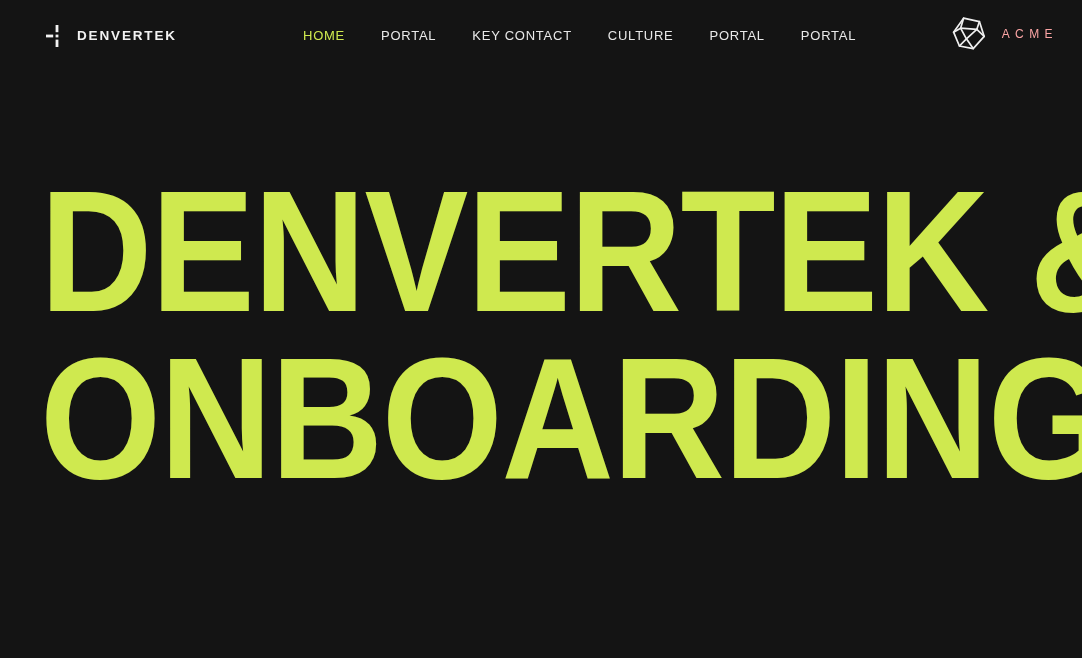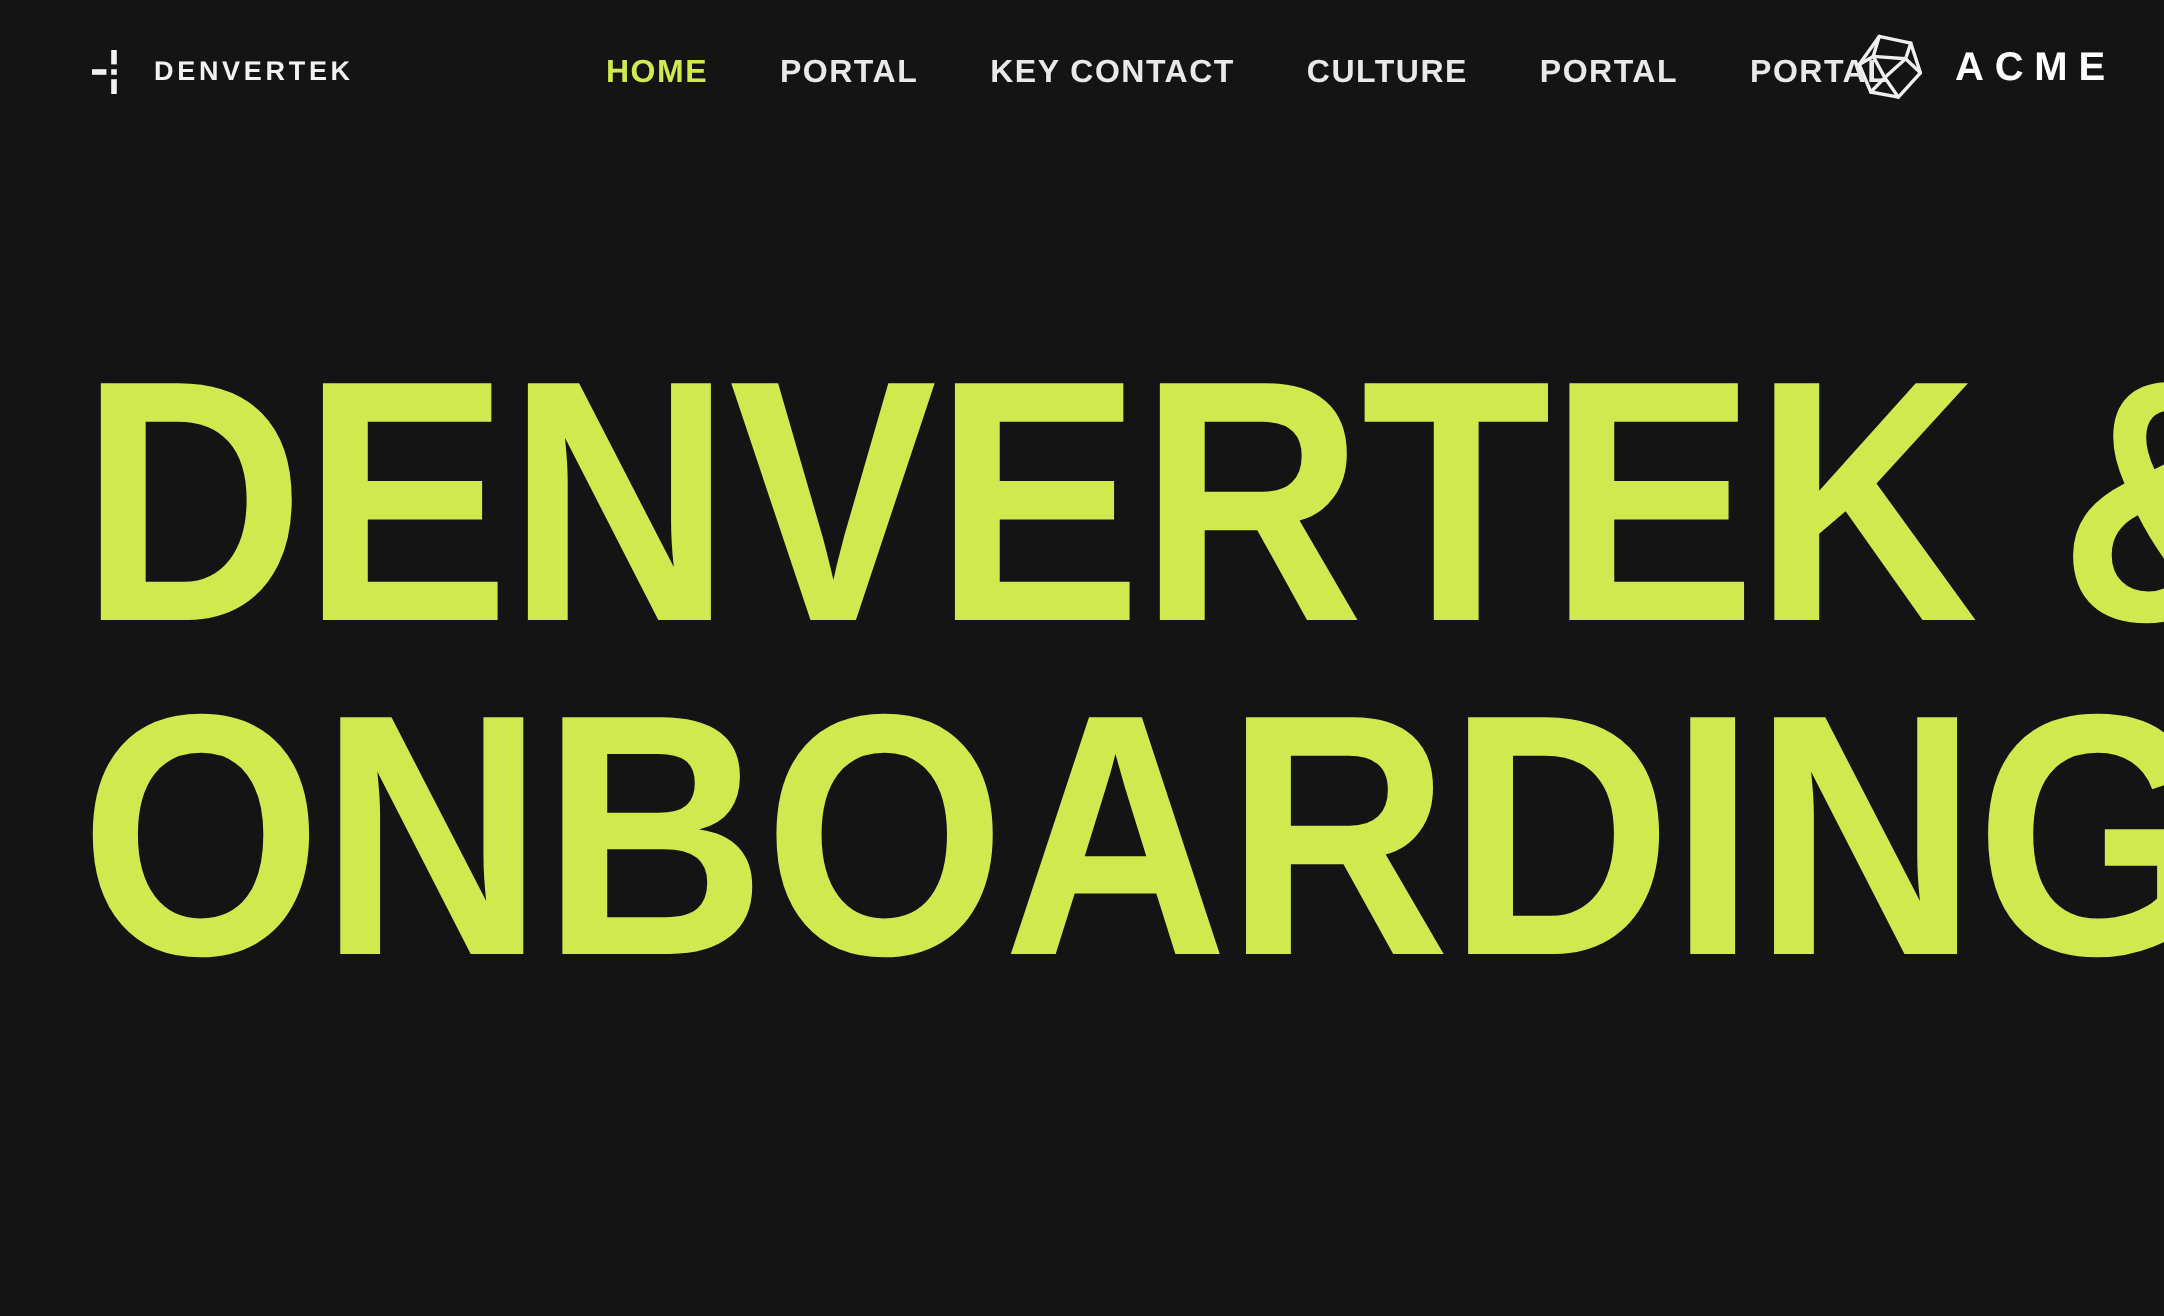--- a/index.html
+++ b/index.html
@@ -68,22 +68,22 @@
   .main-nav {
     position: absolute;
     left: 303px;
     top: 26px;
     display: flex;
     align-items: center;
     gap: 0;
   }
   .nav-link {
     color: #e9e9e9;
-    font-size: 16px;
-    font-weight: 700;
+    font-size: 13px;
+    font-weight: 400;
     letter-spacing: 0.75px;
     line-height: 1;
     text-decoration: none;
     white-space: nowrap;
     cursor: pointer;
     padding: 3px 0;
     margin-right: 36px;
   }
   .nav-link:last-child { margin-right: 0; }
   .nav-link.is-active { color: #cfe94f; }
@@ -100,23 +100,23 @@
     cursor: pointer;
   }
   .partner-mark {
     width: 40px;
     height: 40px;
     flex: 0 0 auto;
     display: block;
   }
   .partner-mark svg { display: block; }
   .partner-word {
-    color: #ffffff;
-    font-size: 20px;
-    font-weight: 700;
+    color: #fca5a5;
+    font-size: 12px;
+    font-weight: 400;
     letter-spacing: 5.4px;
     line-height: 1;
     white-space: nowrap;
   }
 
   
   .hero {
     position: absolute;
     left: 0;
     top: 70px;

